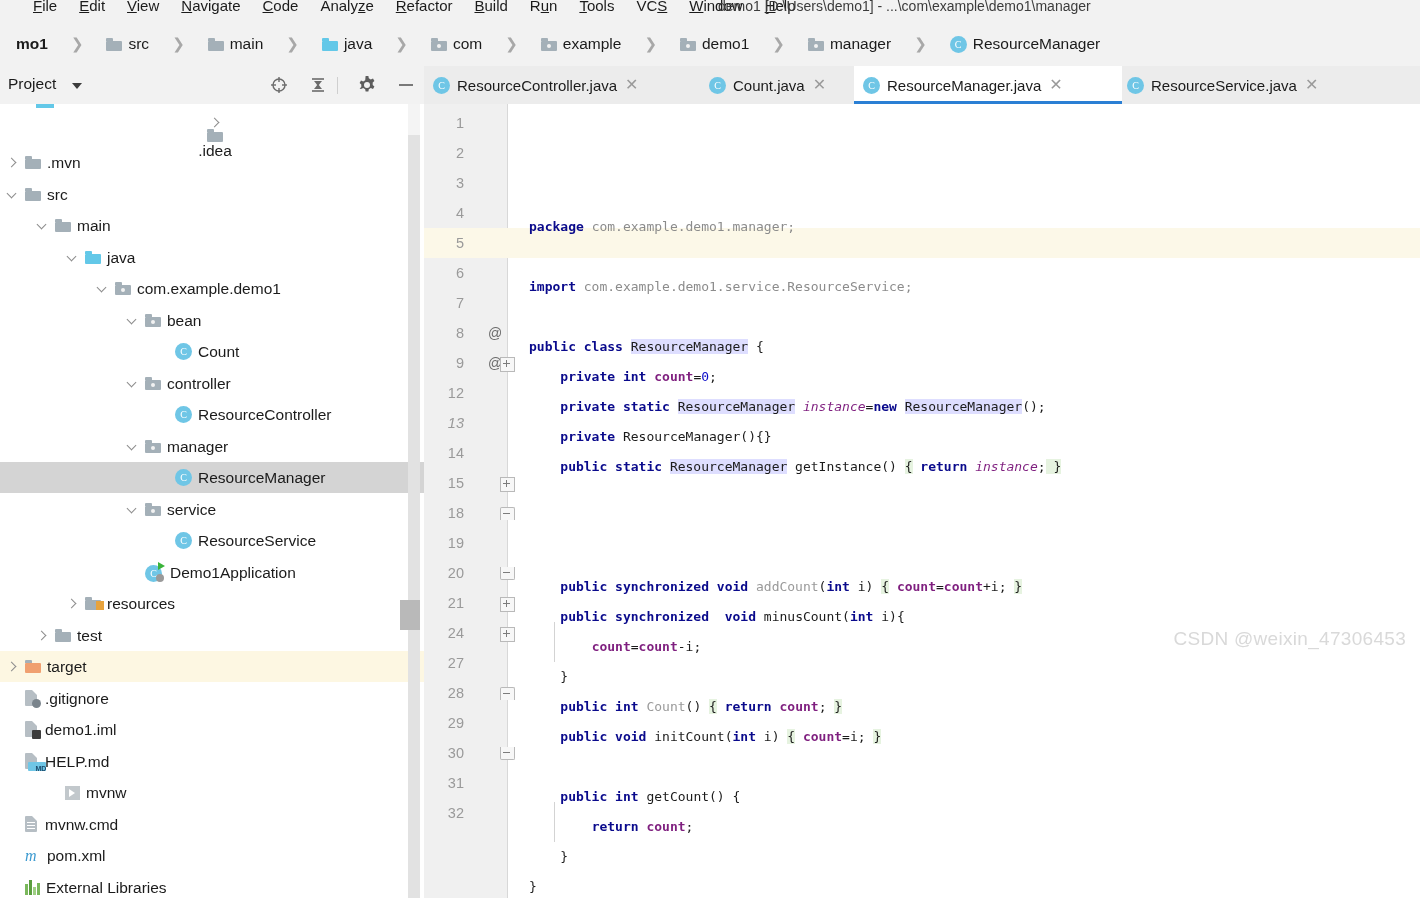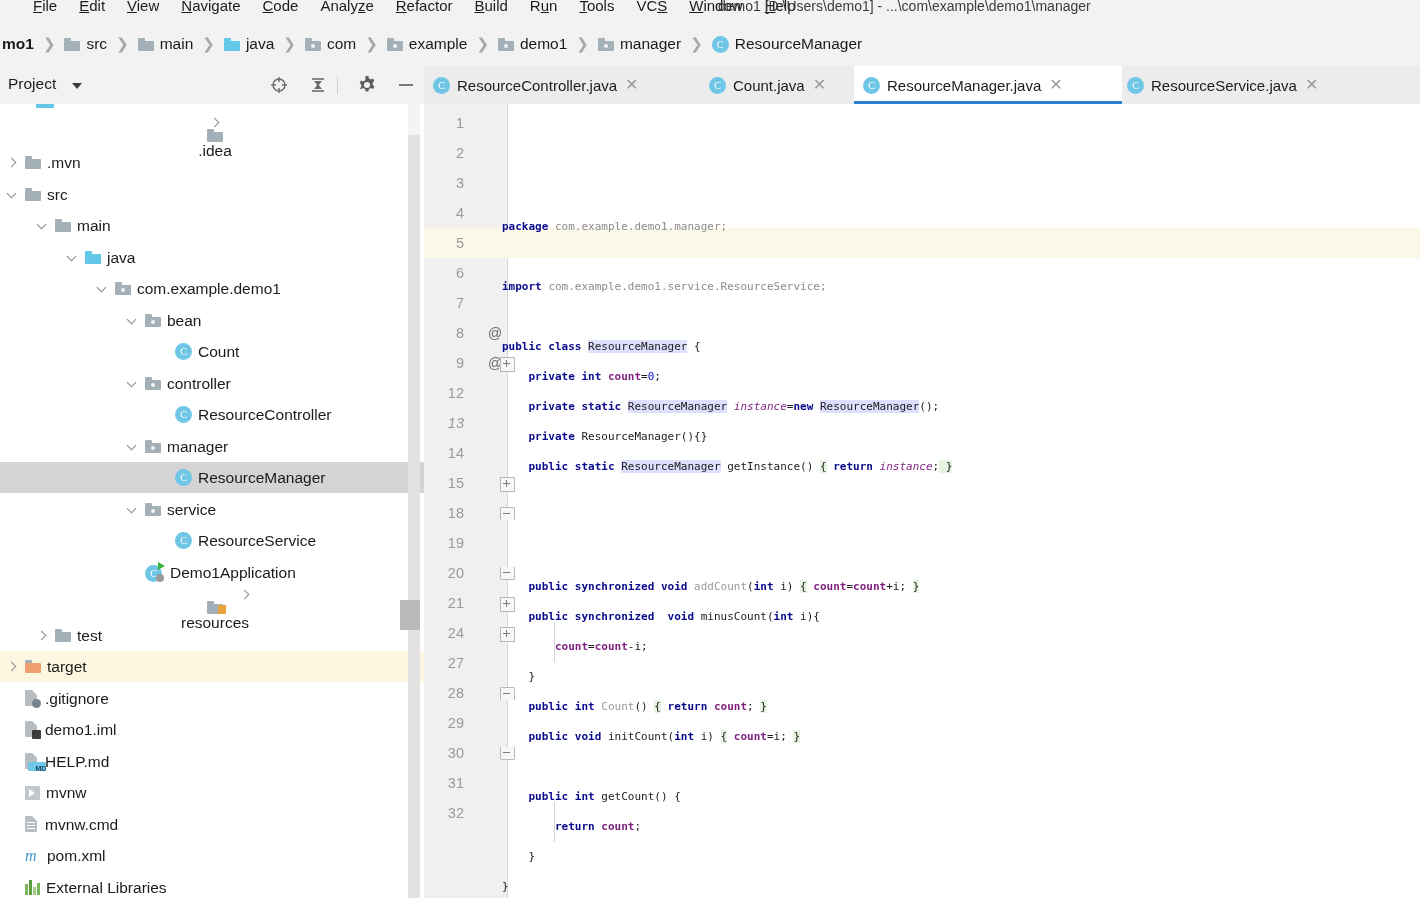--- a/index.html
+++ b/index.html
@@ -27,21 +27,21 @@
     position:absolute;left:718px;top:-5px;font-size:14px;line-height:22px;color:#3c3c3c;
     white-space:nowrap;
   }
 
   
   .navbar{
     position:absolute;left:0;top:22px;width:1420px;height:44px;
     background:#f2f2f2;border-bottom:1px solid #d6d6d6;
   }
   .crumbs{position:absolute;left:0;top:0;height:44px;display:flex;align-items:center;white-space:nowrap;}
-  .crumb{display:flex;align-items:center;height:44px;padding:0 2px;cursor:default;}
+  .crumb{display:flex;align-items:center;height:44px;padding:0 16px;cursor:default;}
   .crumb .lbl{font-size:15.5px;color:#1b1b1b;margin-left:6px;}
   .crumb.first .lbl{font-weight:bold;margin-left:0;}
   .sep{color:#a8a8a8;font-size:15px;margin:0 7px;}
   .ico-folder{width:16px;height:13px;position:relative;display:inline-block;}
   .ico-folder i{position:absolute;left:0;bottom:0;width:16px;height:10px;background:#a4b0b8;border-radius:1px;}
   .ico-folder i::before{content:"";position:absolute;left:0;top:-3px;width:7px;height:3px;background:#a4b0b8;border-radius:1px 1px 0 0;}
   .ico-folder.blue i,.ico-folder.blue i::before{background:#63c8e8;}
   .ico-pkg{width:16px;height:13px;position:relative;display:inline-block;}
   .ico-pkg i{position:absolute;left:0;bottom:0;width:16px;height:10px;background:#a4b0b8;border-radius:1px;}
   .ico-pkg i::before{content:"";position:absolute;left:0;top:-3px;width:7px;height:3px;background:#a4b0b8;border-radius:1px 1px 0 0;}
@@ -115,21 +115,21 @@
     font-family:"Liberation Sans",sans-serif;left:-5px;}
   .gann{position:absolute;left:64px;font-size:14px;color:#6b6b6b;font-family:"Liberation Sans",sans-serif;}
   .gfold{position:absolute;left:76px;width:13px;height:13px;border:1px solid #b9b9b9;background:#f7f7f7;}
   .gfold::before{content:"";position:absolute;left:2px;top:5px;width:7px;height:1px;background:#7c7c7c;}
   .gfold.plus::after{content:"";position:absolute;left:5px;top:2px;width:1px;height:7px;background:#7c7c7c;}
   .gfold.top{border-radius:2px 2px 0 0;border-bottom:none;height:12px;}
   .gfold.bot{border-radius:0 0 2px 2px;border-top:none;height:12px;}
   .vsep{position:absolute;left:83px;top:0;width:1px;height:794px;background:#d8d8d8;}
   .ln-hl{position:absolute;left:0;width:996px;height:30px;background:#fcf8e8;}
   .code{position:absolute;left:0;top:0;width:996px;}
-  .cl{position:absolute;left:78px;font-size:11px;line-height:30px;white-space:pre;color:#1b1b1b;}
+  .cl{position:absolute;left:105px;font-size:13px;line-height:30px;white-space:pre;color:#1b1b1b;}
   .k{color:#0a0a8c;font-weight:bold;}
   .hlid{background:#dedeff;}
   .hlbr{background:#e6f3e0;}
   .num{color:#0a0ac8;}
   .fldb{color:#7f1f7f;font-weight:bold;}
   .grey{color:#8c8c8c;}
   .mthg{color:#9a9a9a;}
   .ital{font-style:italic;color:#7f1f7f;}
   .indent{position:absolute;width:1px;background:#d3d3d3;}
 
@@ -385,21 +385,21 @@
           </span>
           <span class="tw">ResourceService</span>
         </div>
         <div class="row" style="top: 453px;">
           <span class="arrow none" style="margin-left: 126px;"></span>
           <span style="display: inline-flex; align-items: center; margin-left: 6px; position: relative;">
             <span style="position:relative;display:inline-block;width:19px;height:17px"><span class="ico-class">C</span><span style="position:absolute;right:-1px;top:-2px;width:0;height:0;border-left:7px solid #3ab33a;border-top:4px solid transparent;border-bottom:4px solid transparent"></span><span style="position:absolute;right:0px;bottom:-1px;width:8px;height:8px;border-radius:50%;background:#9a9a9a"></span></span>
           </span>
           <span class="tw">Demo1Application</span>
         </div>
-        <div class="row" style="top: 484px; flex-direction: column;">
+        <div class="row" style="top: 484px;">
           <span class="arrow" style="margin-left: 66px;"></span>
           <span style="display: inline-flex; align-items: center; margin-left: 6px; position: relative;">
             <span class="ico-folder">
               <i></i>
               <b style="position:absolute;right:-3px;bottom:0;width:8px;height:9px;background:#e8a33d"></b>
             </span>
           </span>
           <span class="tw">resources</span>
         </div>
         <div class="row" style="top: 516px;">
@@ -444,21 +444,21 @@
           <span class="arrow none" style="margin-left: 6px;"></span>
           <span style="display: inline-flex; align-items: center; margin-left: 6px; position: relative;">
             <span class="ico-file">
               <i></i>
               <b class="badge md"></b>
               <b class="ico-md-txt">MD</b>
             </span>
           </span>
           <span class="tw">HELP.md</span>
         </div>
-        <div class="row" style="top: 673px;">
+        <div class="row" style="top: 673px; padding-left: 40px;">
           <span class="arrow none" style="margin-left: 6px;"></span>
           <span style="display: inline-flex; align-items: center; margin-left: 6px; position: relative;">
             <span style="display:inline-block;width:15px;height:14px;background:#c2c8cc;position:relative">
               <b style="position:absolute;left:4px;top:3px;width:0;height:0;border-left:6px solid #fff;border-top:4px solid transparent;border-bottom:4px solid transparent"></b>
             </span>
           </span>
           <span class="tw">mvnw</span>
         </div>
         <div class="row" style="top: 705px;">
           <span class="arrow none" style="margin-left: 6px;"></span>
@@ -576,13 +576,14 @@
       <div class="cl" style="top:558px">    }</div>
       <div class="cl" style="top:588px">    <span class="k">public int</span> <span class="mthg">Count</span>() <span class="hlbr">{</span> <span class="k">return</span> <span class="fldb">count</span>; <span class="hlbr">}</span></div>
       <div class="cl" style="top:618px">    <span class="k">public void</span> initCount(<span class="k">int</span> i) <span class="hlbr">{</span> <span class="fldb">count</span>=i; <span class="hlbr">}</span></div>
       <div class="cl" style="top:678px">    <span class="k">public int</span> getCount() {</div>
       <div class="cl" style="top:708px">        <span class="k">return</span> <span class="fldb">count</span>;</div>
       <div class="cl" style="top:738px">    }</div>
       <div class="cl" style="top:768px">}</div>
     </div>
   </div>
 
+  <div class="watermark">CSDN @weixin_47306453</div>
 </div>
 
 </body></html>

